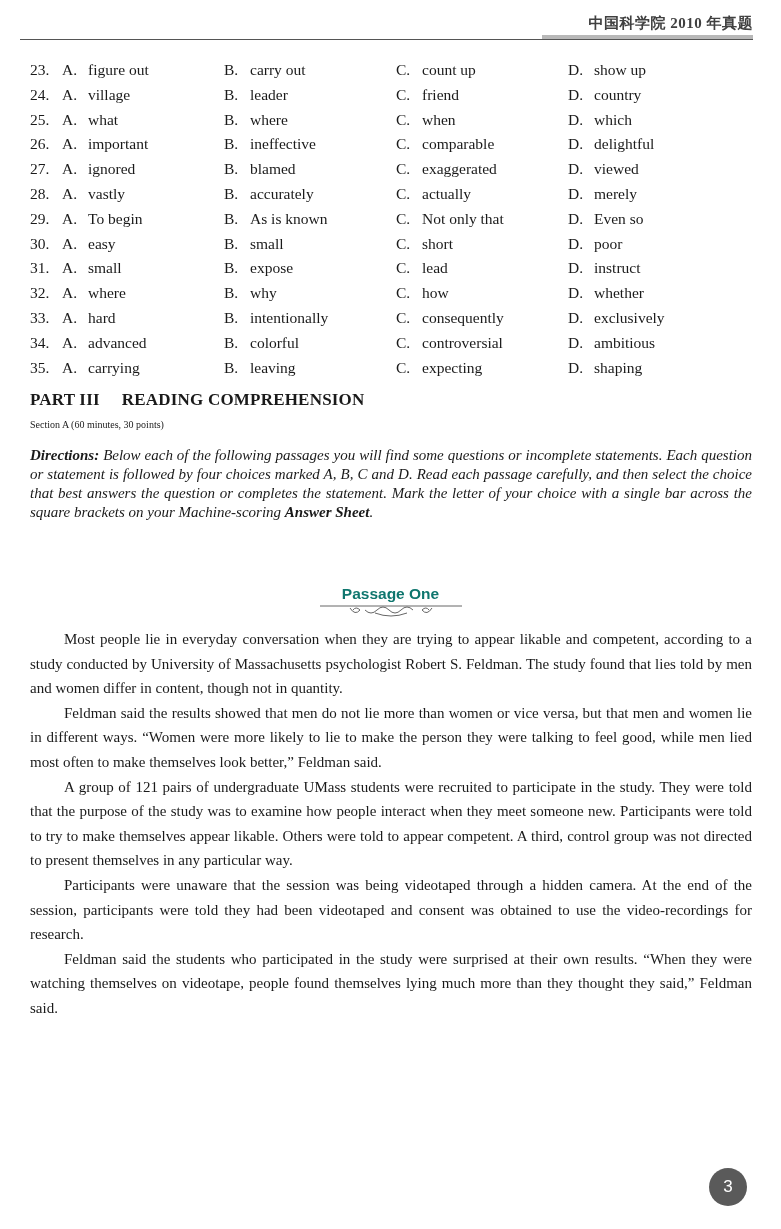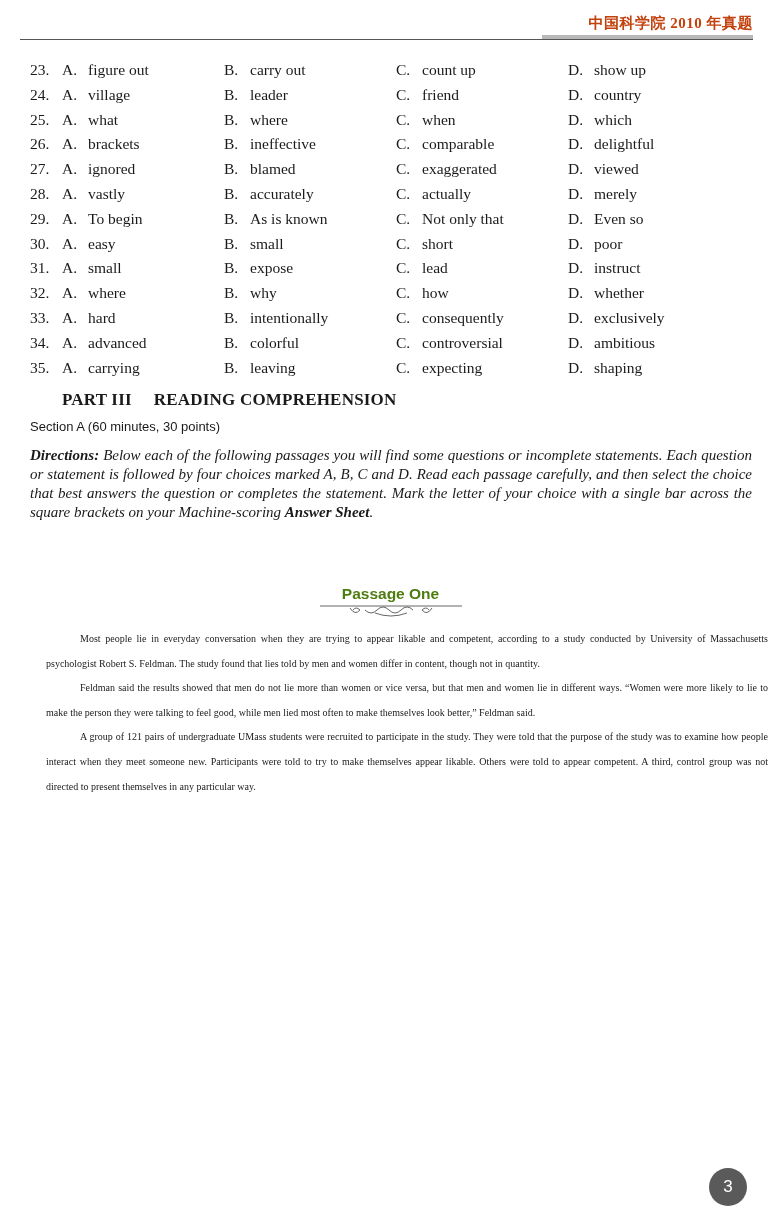--- a/index.html
+++ b/index.html
@@ -2,21 +2,21 @@
 <html><head>
 <meta charset="utf-8">
 <style>
   html, body { margin: 0; padding: 0; background: #ffffff; }
   body {
     width: 781px; height: 1229px; position: relative; overflow: hidden;
     font-family: "Liberation Serif", serif; color: #1a1a1a;
   }
   .header-title {
     position: absolute; right: 28px; top: 14px;
-    font-family: "Liberation Serif", serif; font-weight: bold; font-size: 15px; color: #c2410c;
+    font-family: "Liberation Serif", serif; font-weight: bold; font-size: 15px; color: #404040;
     letter-spacing: 0.5px;
   }
   .header-rule {
     position: absolute; left: 20px; right: 28px; top: 39px; height: 1px; background: #555;
   }
   .header-accent {
     position: absolute; right: 28px; top: 35px; width: 211px; height: 4px; background: #b8b8b8;
   }
   .options {
     position: absolute; left: 30px; top: 58px; width: 720px;
@@ -25,42 +25,42 @@
   .opt-row { display: flex; height: 24.8px; align-items: center; }
   .opt-num { width: 32px; }
   .opt-cell { display: flex; }
   .opt-cell .letter { width: 26px; }
   .col-a { width: 162px; }
   .col-b { width: 172px; }
   .col-c { width: 172px; }
   .col-d { width: 170px; }
   .part-heading {
     position: absolute; left: 30px; top: 390px;
-    font-weight: bold; font-size: 17px; letter-spacing: 0.2px; margin-left: 32px;
+    font-weight: bold; font-size: 17px; letter-spacing: 0.2px;
   }
   .part-heading .gap { display: inline-block; width: 22px; }
   .section-heading {
     position: absolute; left: 30px; top: 419px;
-    font-family: Liberation Sans, sans-serif; font-size: 13px;
+    font-family: Liberation Serif, serif; font-size: 10px;
   }
   .directions {
     position: absolute; left: 30px; top: 446px; width: 722px;
     font-style: italic; font-size: 15px; line-height: 19px; text-align: justify;
   }
   .directions b { font-weight: bold; }
   .passage-title {
     position: absolute; left: 0; width: 781px; top: 585px; text-align: center;
-    font-family: "Liberation Sans", sans-serif; font-weight: bold; font-size: 15.5px; color: #4d7c0f;
+    font-family: "Liberation Sans", sans-serif; font-weight: bold; font-size: 15.5px; color: #0f766e;
   }
   .passage-ornament {
     position: absolute; left: 320px; top: 601px; width: 142px; height: 16px;
   }
   .passage {
-    position: absolute; left: 46px; top: 627px; width: 722px;
-    font-size: 10px; line-height: 24.6px; text-align: justify;
+    position: absolute; left: 30px; top: 627px; width: 722px;
+    font-size: 15px; line-height: 24.6px; text-align: justify;
   }
   .passage p { margin: 0; text-indent: 34px; }
   .page-badge {
     position: absolute; left: 709px; top: 1168px; width: 38px; height: 38px; border-radius: 50%;
     background: #5a5a5a; color: #fff; font-family: "Liberation Sans", sans-serif; font-size: 17px;
     display: flex; align-items: center; justify-content: center;
   }
 </style>
 </head>
 <body>
@@ -126,21 +126,21 @@
       </span>
       <span class="opt-cell col-d">
         <span class="letter">D.</span>
         <span>which</span>
       </span>
     </div>
     <div class="opt-row">
       <span class="opt-num">26.</span>
       <span class="opt-cell col-a">
         <span class="letter">A.</span>
-        <span>brackets</span>
+        <span>important</span>
       </span>
       <span class="opt-cell col-b">
         <span class="letter">B.</span>
         <span>ineffective</span>
       </span>
       <span class="opt-cell col-c">
         <span class="letter">C.</span>
         <span>comparable</span>
       </span>
       <span class="opt-cell col-d">
@@ -333,15 +333,17 @@
 <div class="passage-title">Passage One</div>
 <svg class="passage-ornament" viewBox="0 0 142 16">
   <line x1="0" y1="5" x2="142" y2="5" stroke="#666" stroke-width="1"></line>
   <path d="M30 7 q5 8 10 2 q-4 -4 -7 0 M112 7 q-5 8 -10 2 q4 -4 7 0 M45 9 q6 6 12 0 q6 -6 12 0 q6 6 12 0 q6 -6 12 0 M55 12 q16 6 32 0" fill="none" stroke="#666" stroke-width="1"></path>
 </svg>
 
 <div class="passage" id="passage">
     <p>Most people lie in everyday conversation when they are trying to appear likable and competent, according to a study conducted by University of Massachusetts psychologist Robert S. Feldman. The study found that lies told by men and women differ in content, though not in quantity.</p>
     <p>Feldman said the results showed that men do not lie more than women or vice versa, but that men and women lie in different ways. “Women were more likely to lie to make the person they were talking to feel good, while men lied most often to make themselves look better,” Feldman said.</p>
     <p>A group of 121 pairs of undergraduate UMass students were recruited to participate in the study. They were told that the purpose of the study was to examine how people interact when they meet someone new. Participants were told to try to make themselves appear likable. Others were told to appear competent. A third, control group was not directed to present themselves in any particular way.</p>
+    <p>Participants were unaware that the session was being videotaped through a hidden camera. At the end of the session, participants were told they had been videotaped and consent was obtained to use the video-recordings for research.</p>
+    <p>Feldman said the students who participated in the study were surprised at their own results. “When they were watching themselves on videotape, people found themselves lying much more than they thought they said,” Feldman said.</p>
   </div>
 
 <div class="page-badge">3</div>
 
 </body></html>

